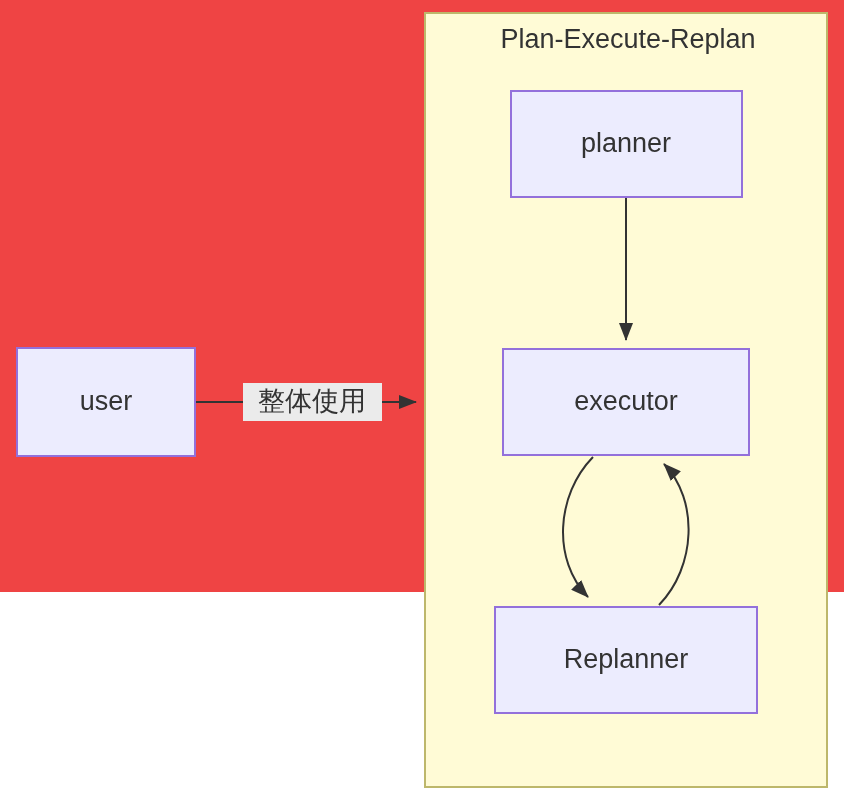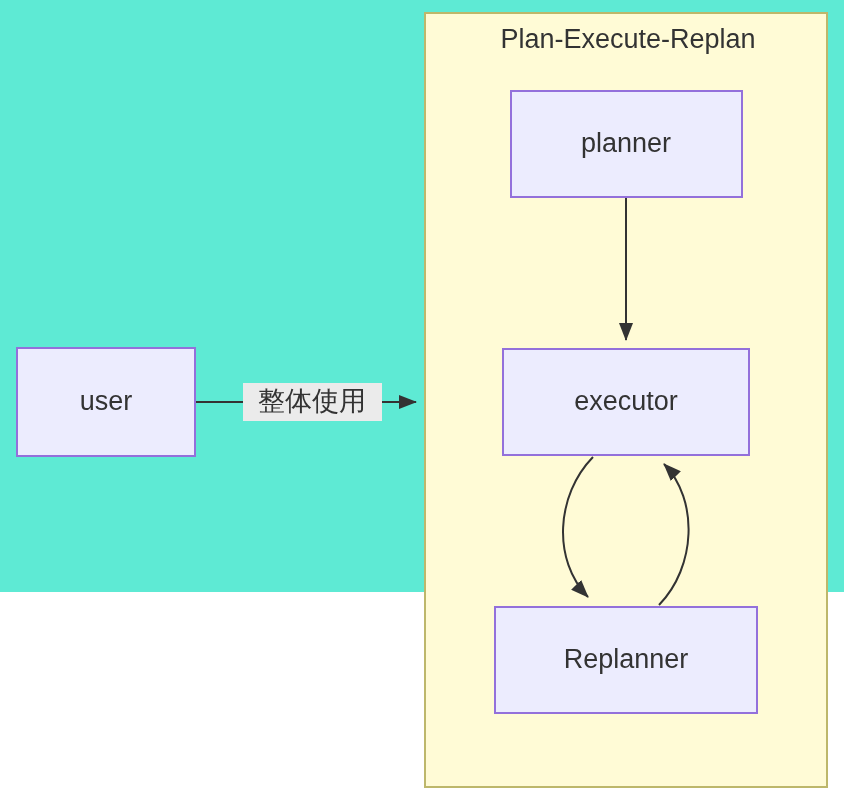--- a/index.html
+++ b/index.html
@@ -10,21 +10,21 @@
   body {
     width: 844px;
     height: 806px;
     font-family: "Liberation Sans", "DejaVu Sans", sans-serif;
     overflow: hidden;
   }
   #diagram-root {
     position: relative;
     width: 844px;
     height: 592px;
-    background: #5eead4;
+    background: #ef4444;
   }
   svg.diagram-canvas {
     position: absolute;
     top: 0;
     left: 0;
     width: 844px;
     height: 806px;
   }
   .subgraph-rect {
     fill: #fffbd6;

